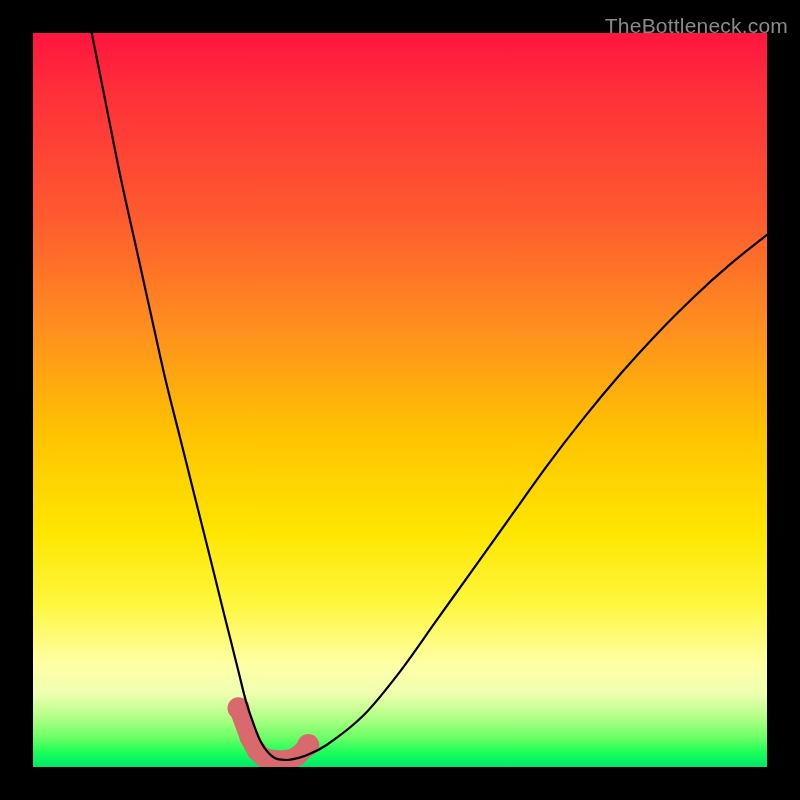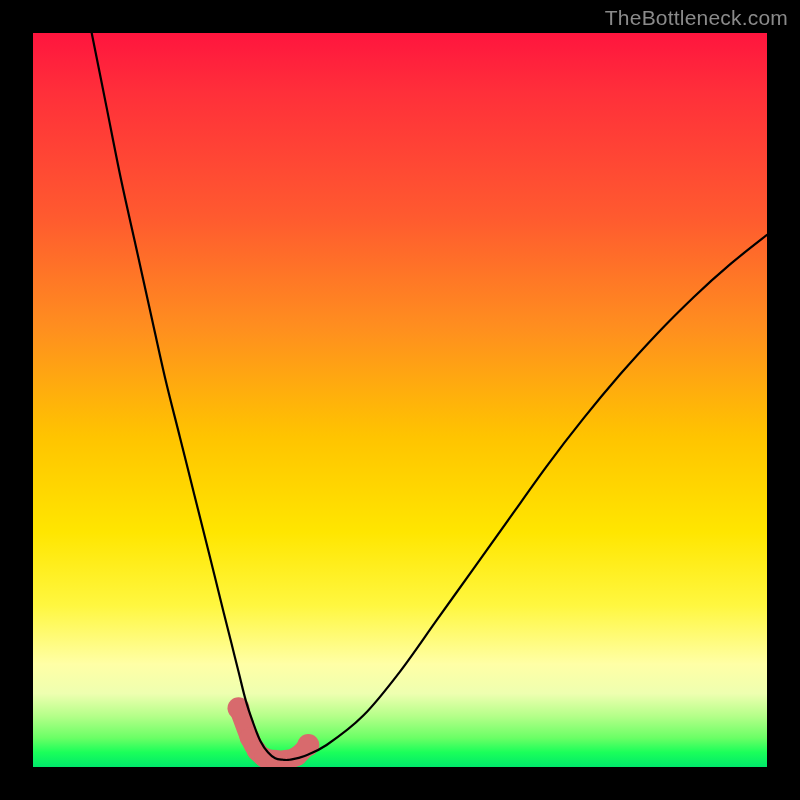--- a/index.html
+++ b/index.html
@@ -38,21 +38,21 @@
       #ffffa6 86%,
       #eeffb0 90%,
       #b6ff8a 93%,
       #6cff66 96%,
       #1bff5a 98%,
       #00e86a 100%
     );
   }
   .watermark {
     position: absolute;
-    top: 6px;
+    top: 14px;
     right: 12px;
     color: #8a8a8a;
     font-size: 21px;
     letter-spacing: 0.2px;
     font-weight: 500;
     user-select: none;
   }
   svg.curve {
     position: absolute;
     top: 0;

